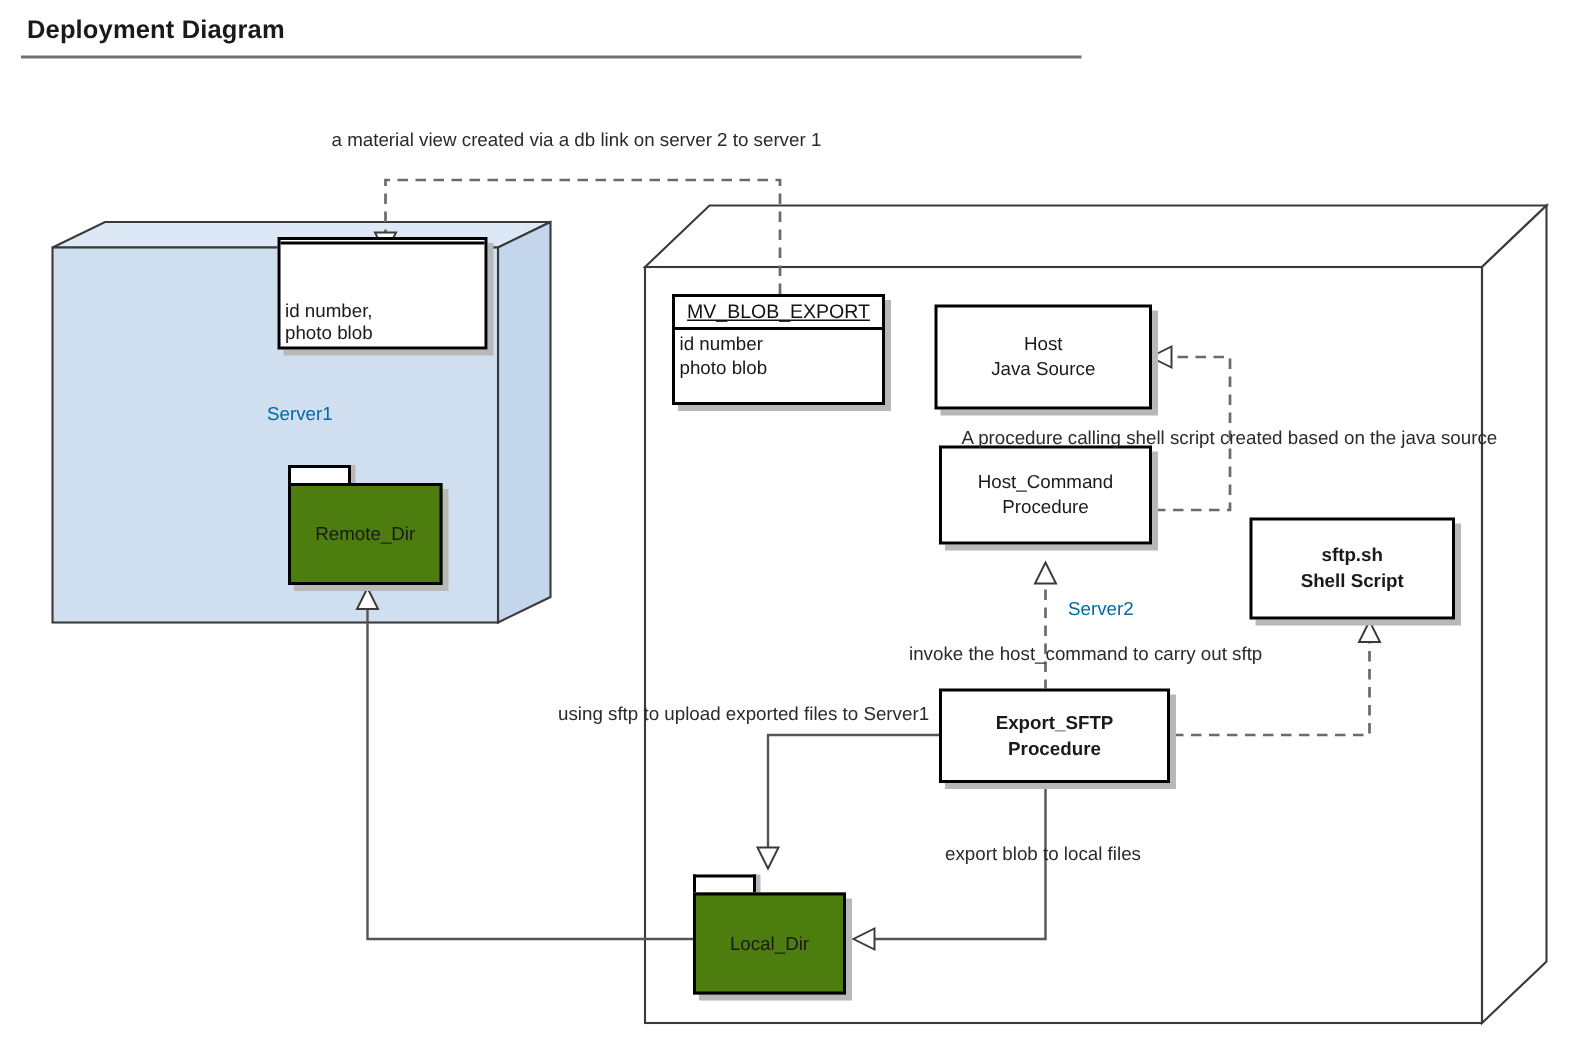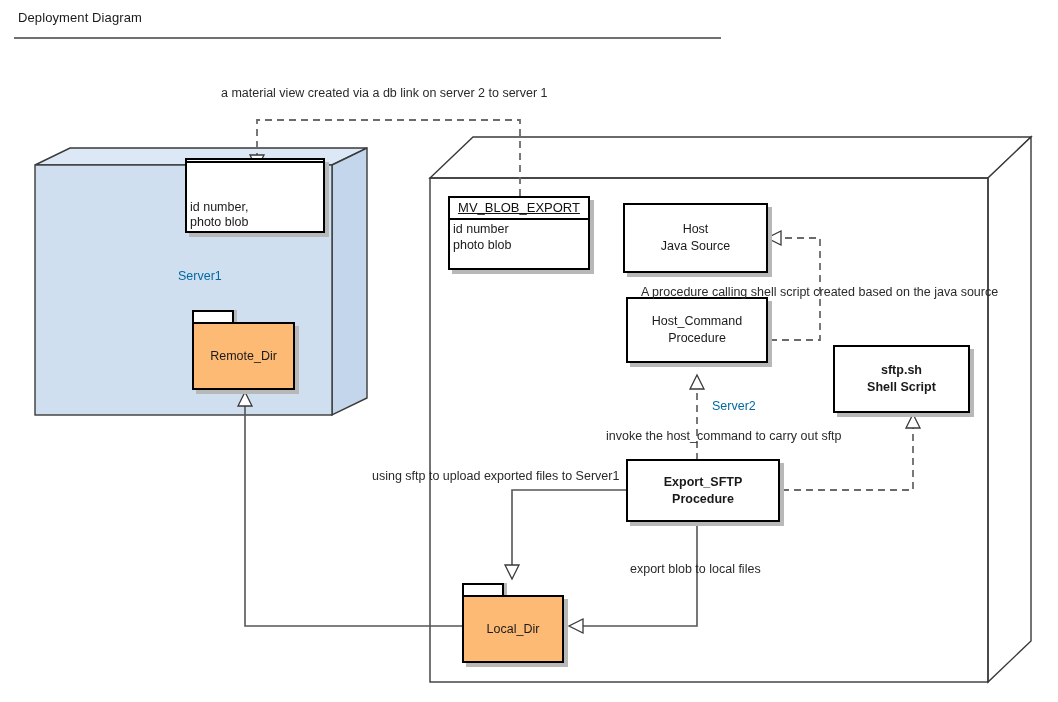--- a/index.html
+++ b/index.html
@@ -15,24 +15,25 @@
     width: 1058px;
     height: 702px;
     background: #ffffff;
     overflow: hidden;
   }
   
   .page-title {
     position: absolute;
     left: 18px;
     top: 10px;
-    font-size: 13px;
+    font-size: 17px;
     color: #1a1a1a;
     letter-spacing: 0.1px;
     white-space: nowrap;
+    font-weight: bold;
   }
   .title-rule {
     position: absolute;
     left: 14px;
     top: 37px;
     width: 707px;
     height: 2px;
     background: #707070;
   }
   
@@ -110,21 +111,21 @@
     box-shadow: 3px 0 0 0 #b8b8b8;
   }
   .folder .body {
     position: absolute;
     left: 0;
     top: 12px;
     right: 0;
     bottom: 0;
     border: 2px solid #000;
     box-sizing: border-box;
-    background: #fdba74;
+    background: #4d7c0f;
     box-shadow: 4px 4px 0 0 #b8b8b8;
     display: flex;
     align-items: center;
     justify-content: center;
     font-size: 12.5px;
     color: #1a1a1a;
     white-space: nowrap;
   }
 
   

